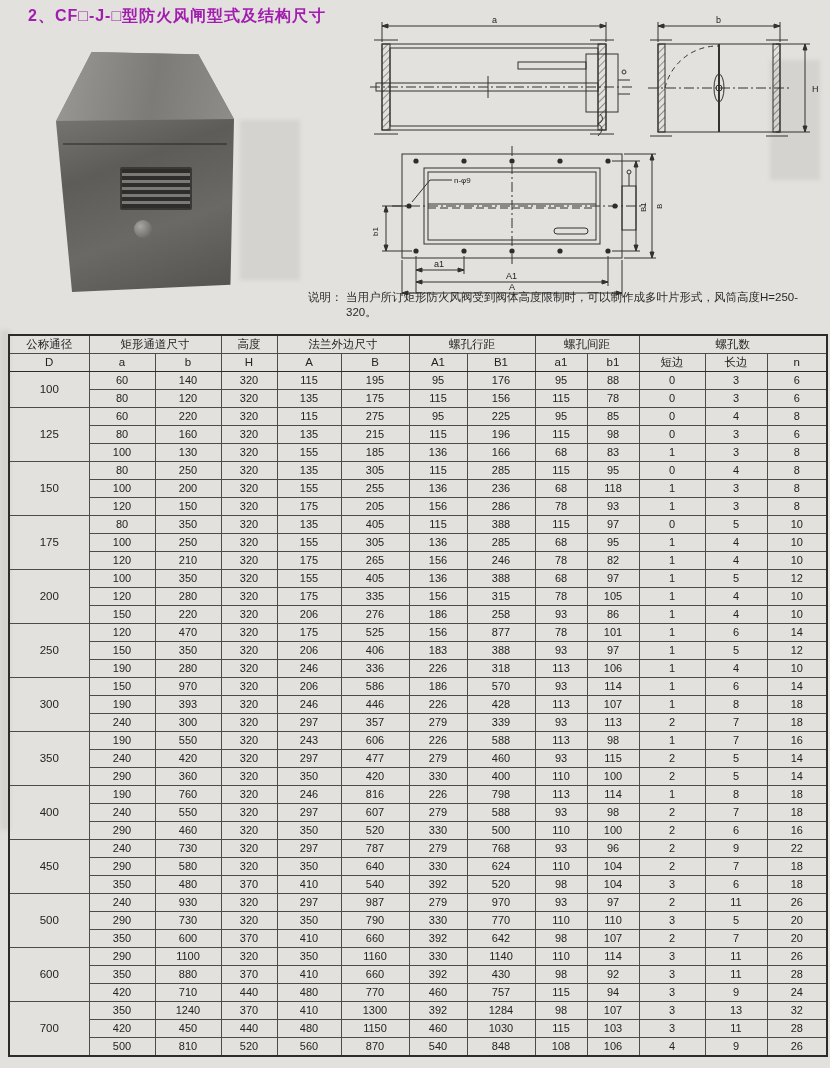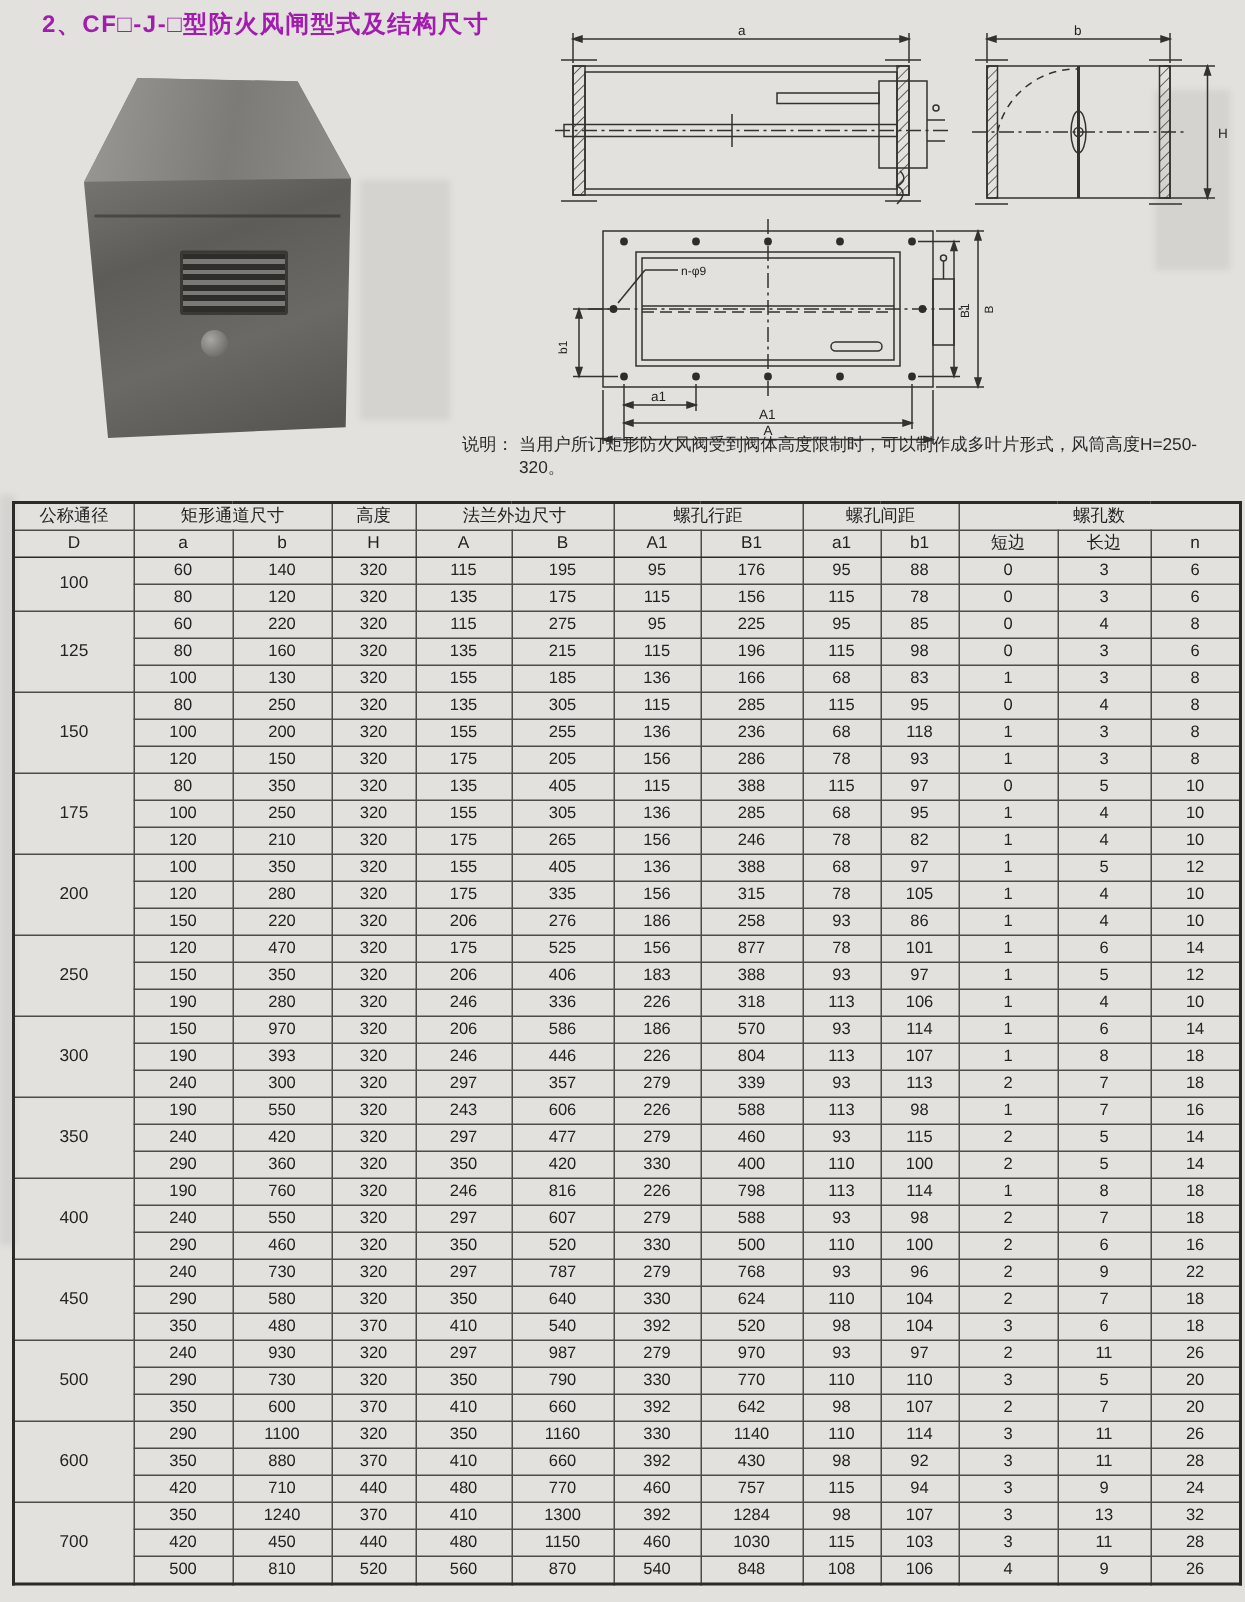--- a/index.html
+++ b/index.html
@@ -531,21 +531,21 @@
           <td>6</td>
           <td>14</td>
         </tr>
         <tr>
           <td>190</td>
           <td>393</td>
           <td>320</td>
           <td>246</td>
           <td>446</td>
           <td>226</td>
-          <td>804</td>
+          <td>428</td>
           <td>113</td>
           <td>107</td>
           <td>1</td>
           <td>8</td>
           <td>18</td>
         </tr>
         <tr>
           <td>240</td>
           <td>300</td>
           <td>320</td>

